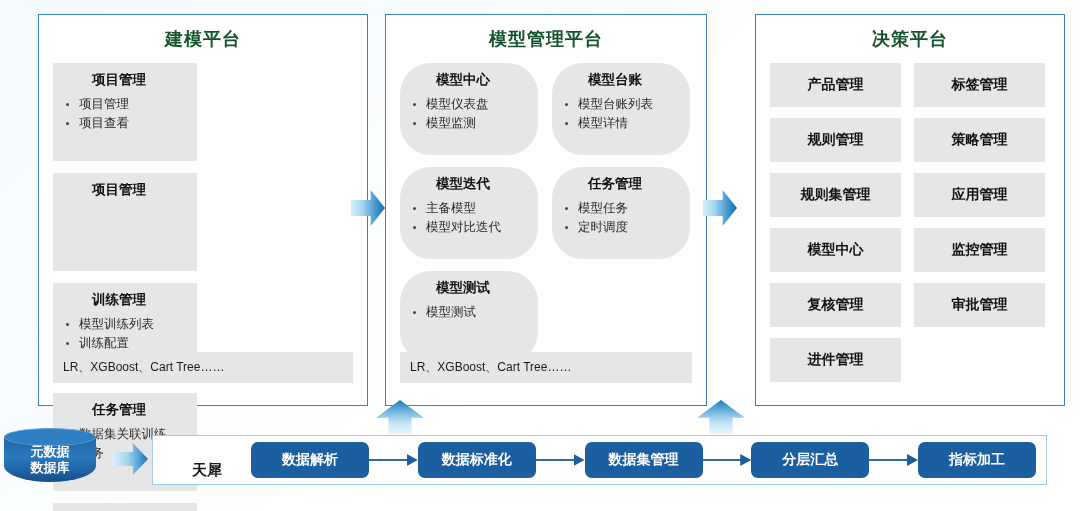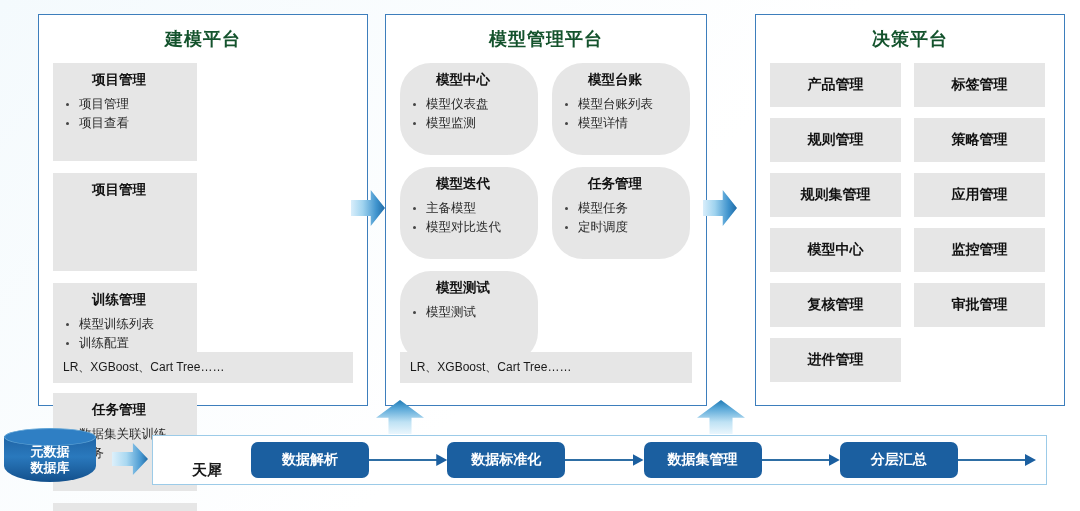--- a/index.html
+++ b/index.html
@@ -386,13 +386,14 @@
 <div id="pipeline">
   <div class="pipe-label">天犀</div>
   <div class="pipe-pill">数据解析</div>
   <div class="pipe-conn"></div>
   <div class="pipe-pill">数据标准化</div>
   <div class="pipe-conn"></div>
   <div class="pipe-pill">数据集管理</div>
   <div class="pipe-conn"></div>
   <div class="pipe-pill">分层汇总</div>
   <div class="pipe-conn"></div>
+  <div class="pipe-pill">指标加工</div>
 </div>
 
 </body></html>

